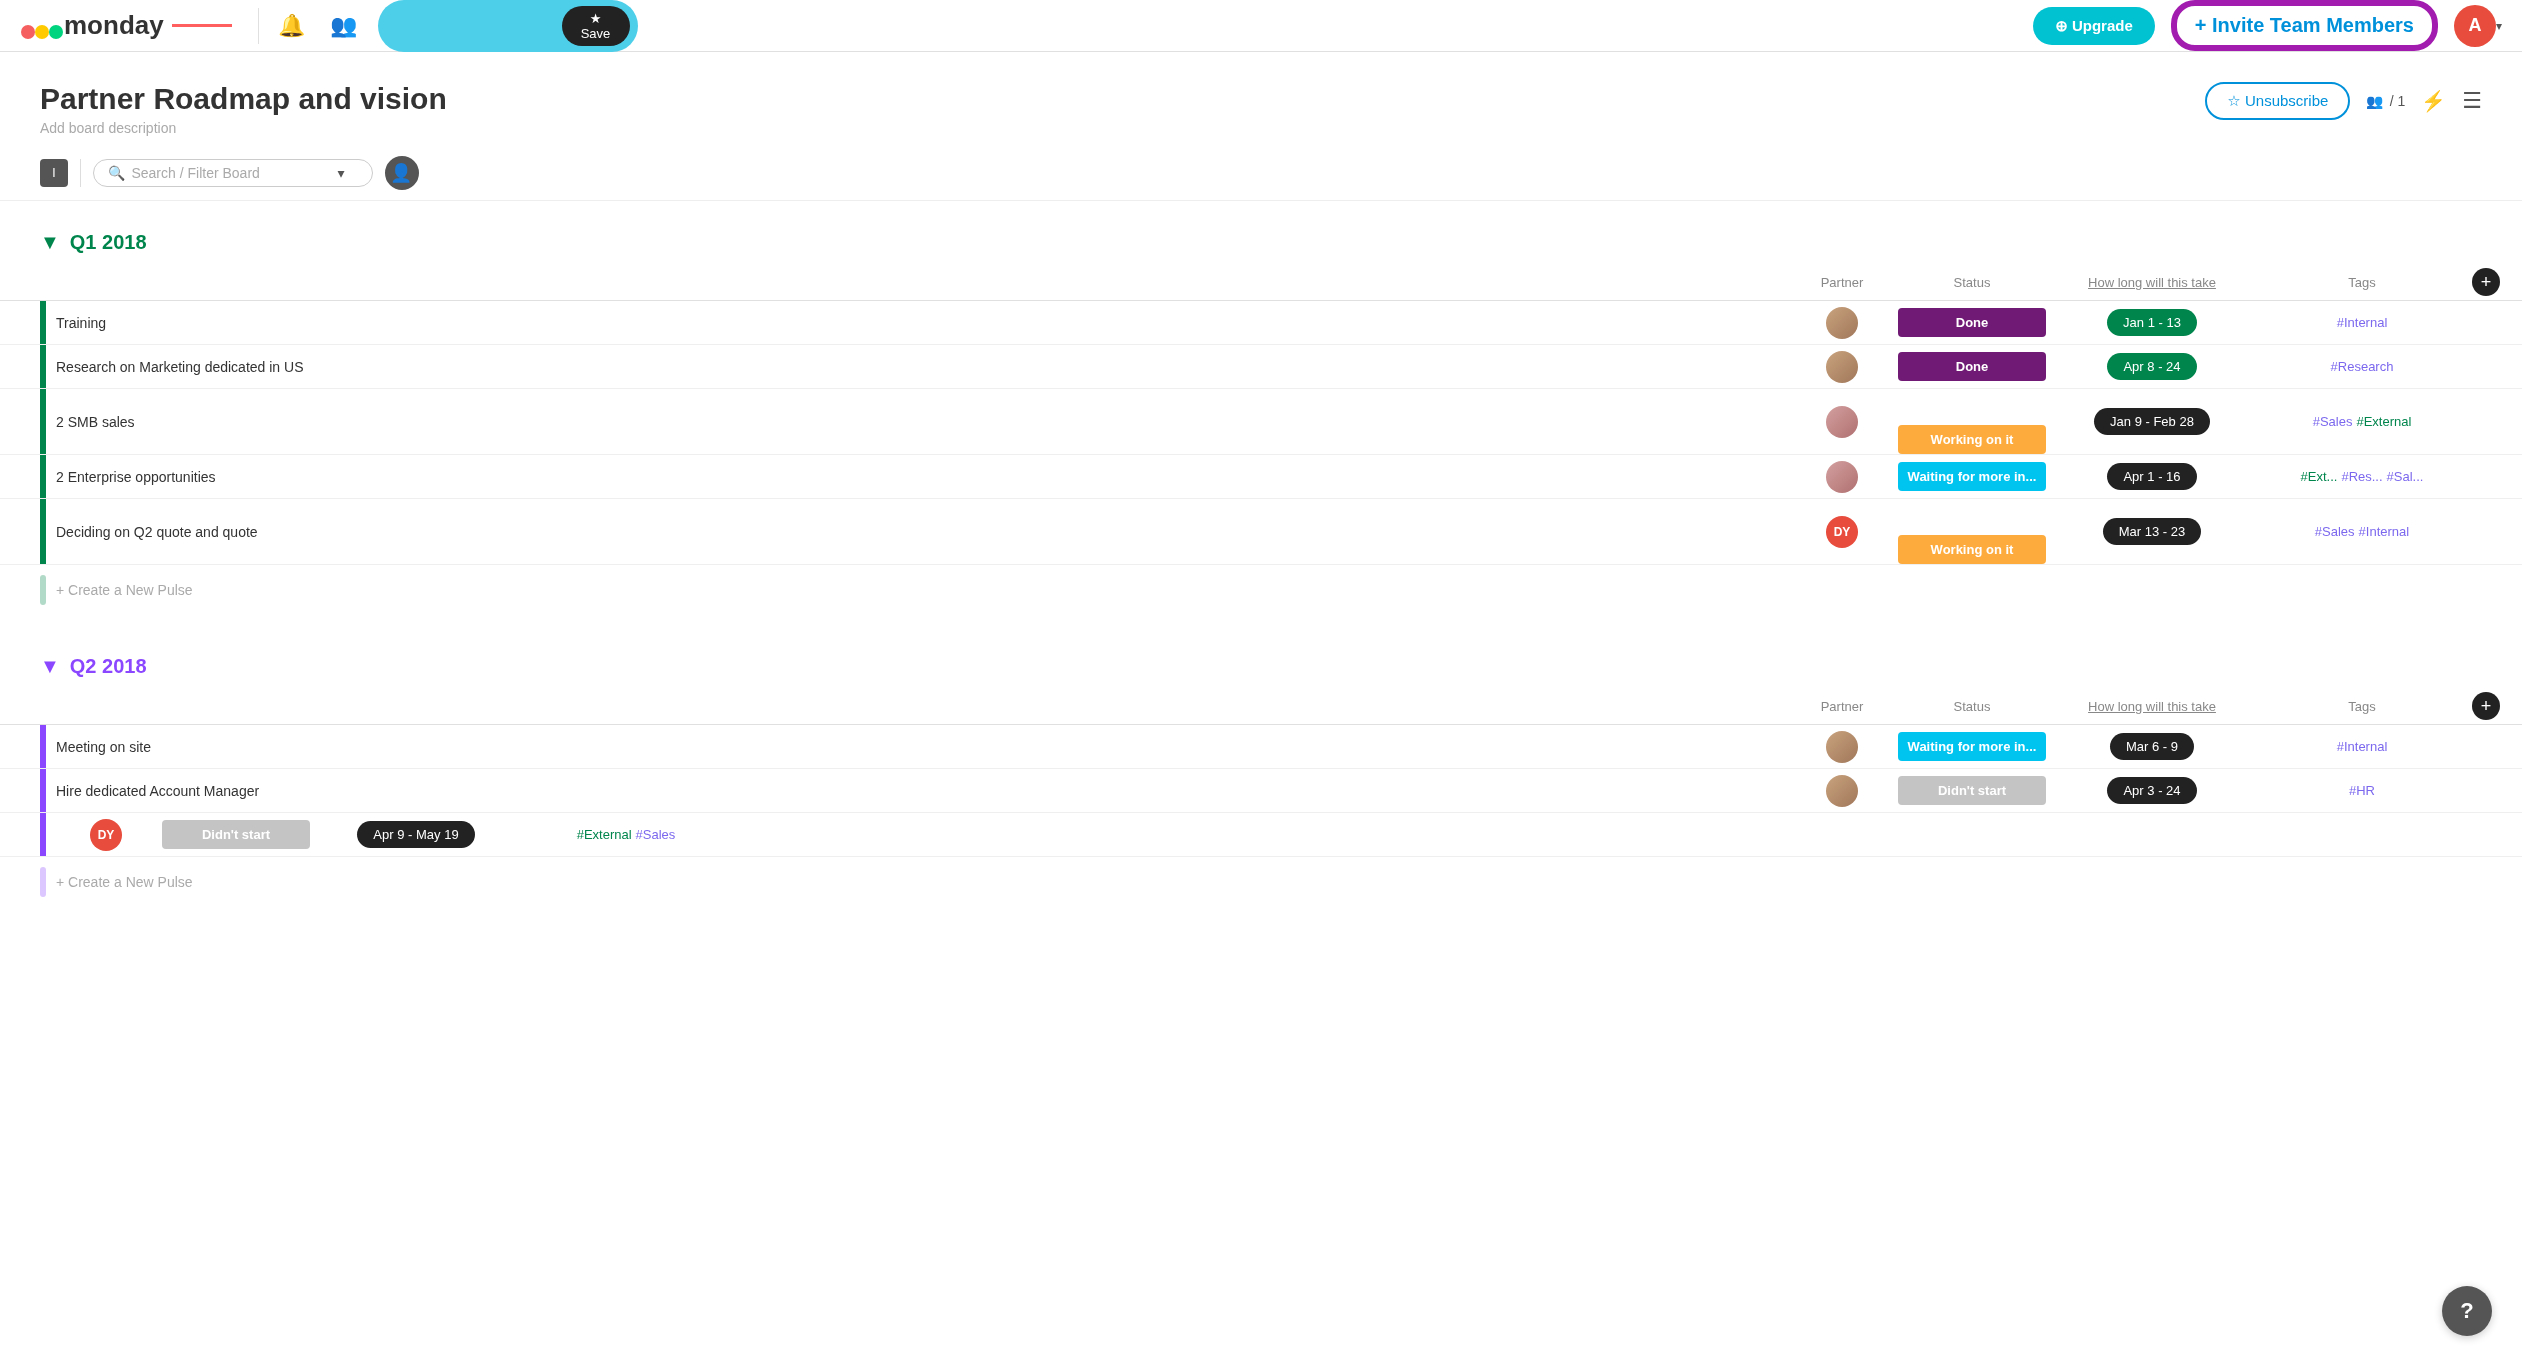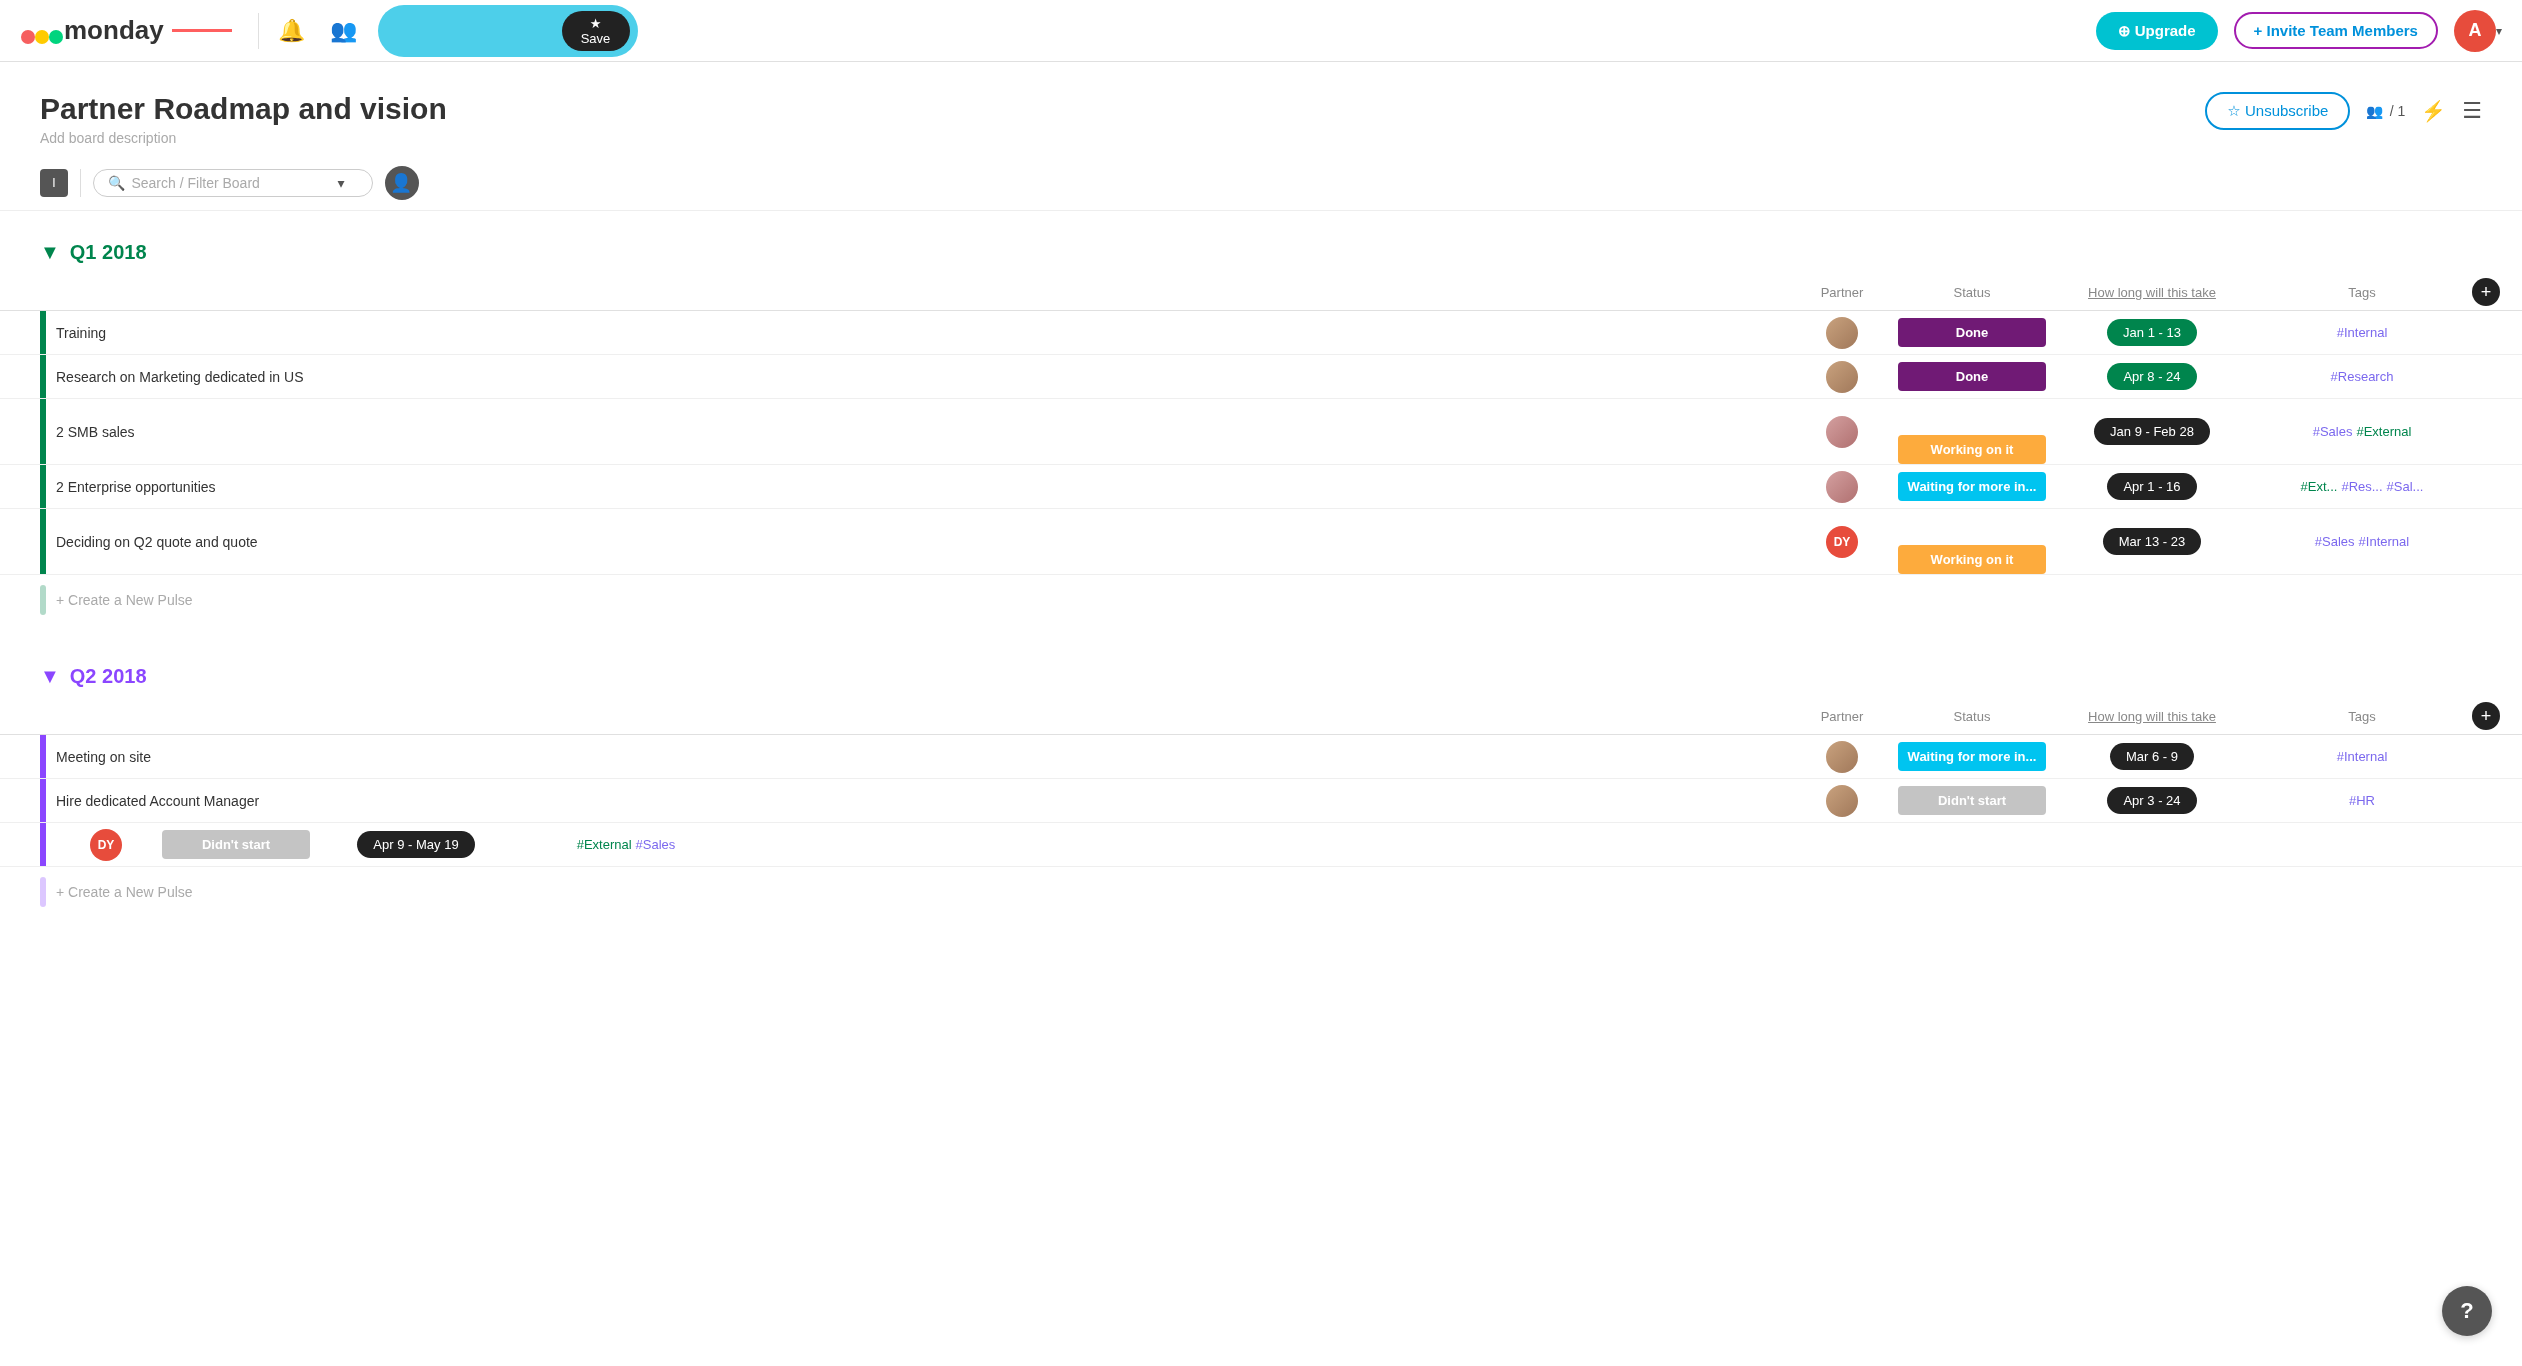--- a/index.html
+++ b/index.html
@@ -3,21 +3,21 @@
   <meta charset="utf-8">
   <style>
     * { box-sizing: border-box; margin: 0; padding: 0; }
     body { font-family: -apple-system, BlinkMacSystemFont, 'Segoe UI', sans-serif; background: #fff; color: #333; font-size: 14px; }
 
     
     .header {
       display: flex;
       align-items: center;
       padding: 10px 20px;
-      height: 62px;
+      height: 52px;
       background: #fff;
       border-bottom: 1px solid #e0e0e0;
       gap: 16px;
     }
     .logo-area { display: flex; align-items: center; gap: 8px; margin-right: 10px; }
     .logo { display: flex; align-items: center; }
     .logo-text { font-size: 26px; font-weight: 700; color: #333; }
 
     .header-divider { width: 1px; height: 36px; background: #e0e0e0; }
 
@@ -66,25 +66,25 @@
       font-size: 15px;
       font-weight: 600;
       display: flex;
       align-items: center;
       gap: 6px;
     }
 
     .invite-btn {
       background: transparent;
       color: #0091db;
-      border: 2px solid #a21caf;
+      border: 6px solid #a21caf;
       border-radius: 24px;
       padding: 8px 18px;
       cursor: pointer;
-      font-size: 15px;
+      font-size: 20px;
       font-weight: 600;
       display: flex;
       align-items: center;
       gap: 6px;
     }
 
     .avatar {
       width: 42px;
       height: 42px;
       border-radius: 50%;

